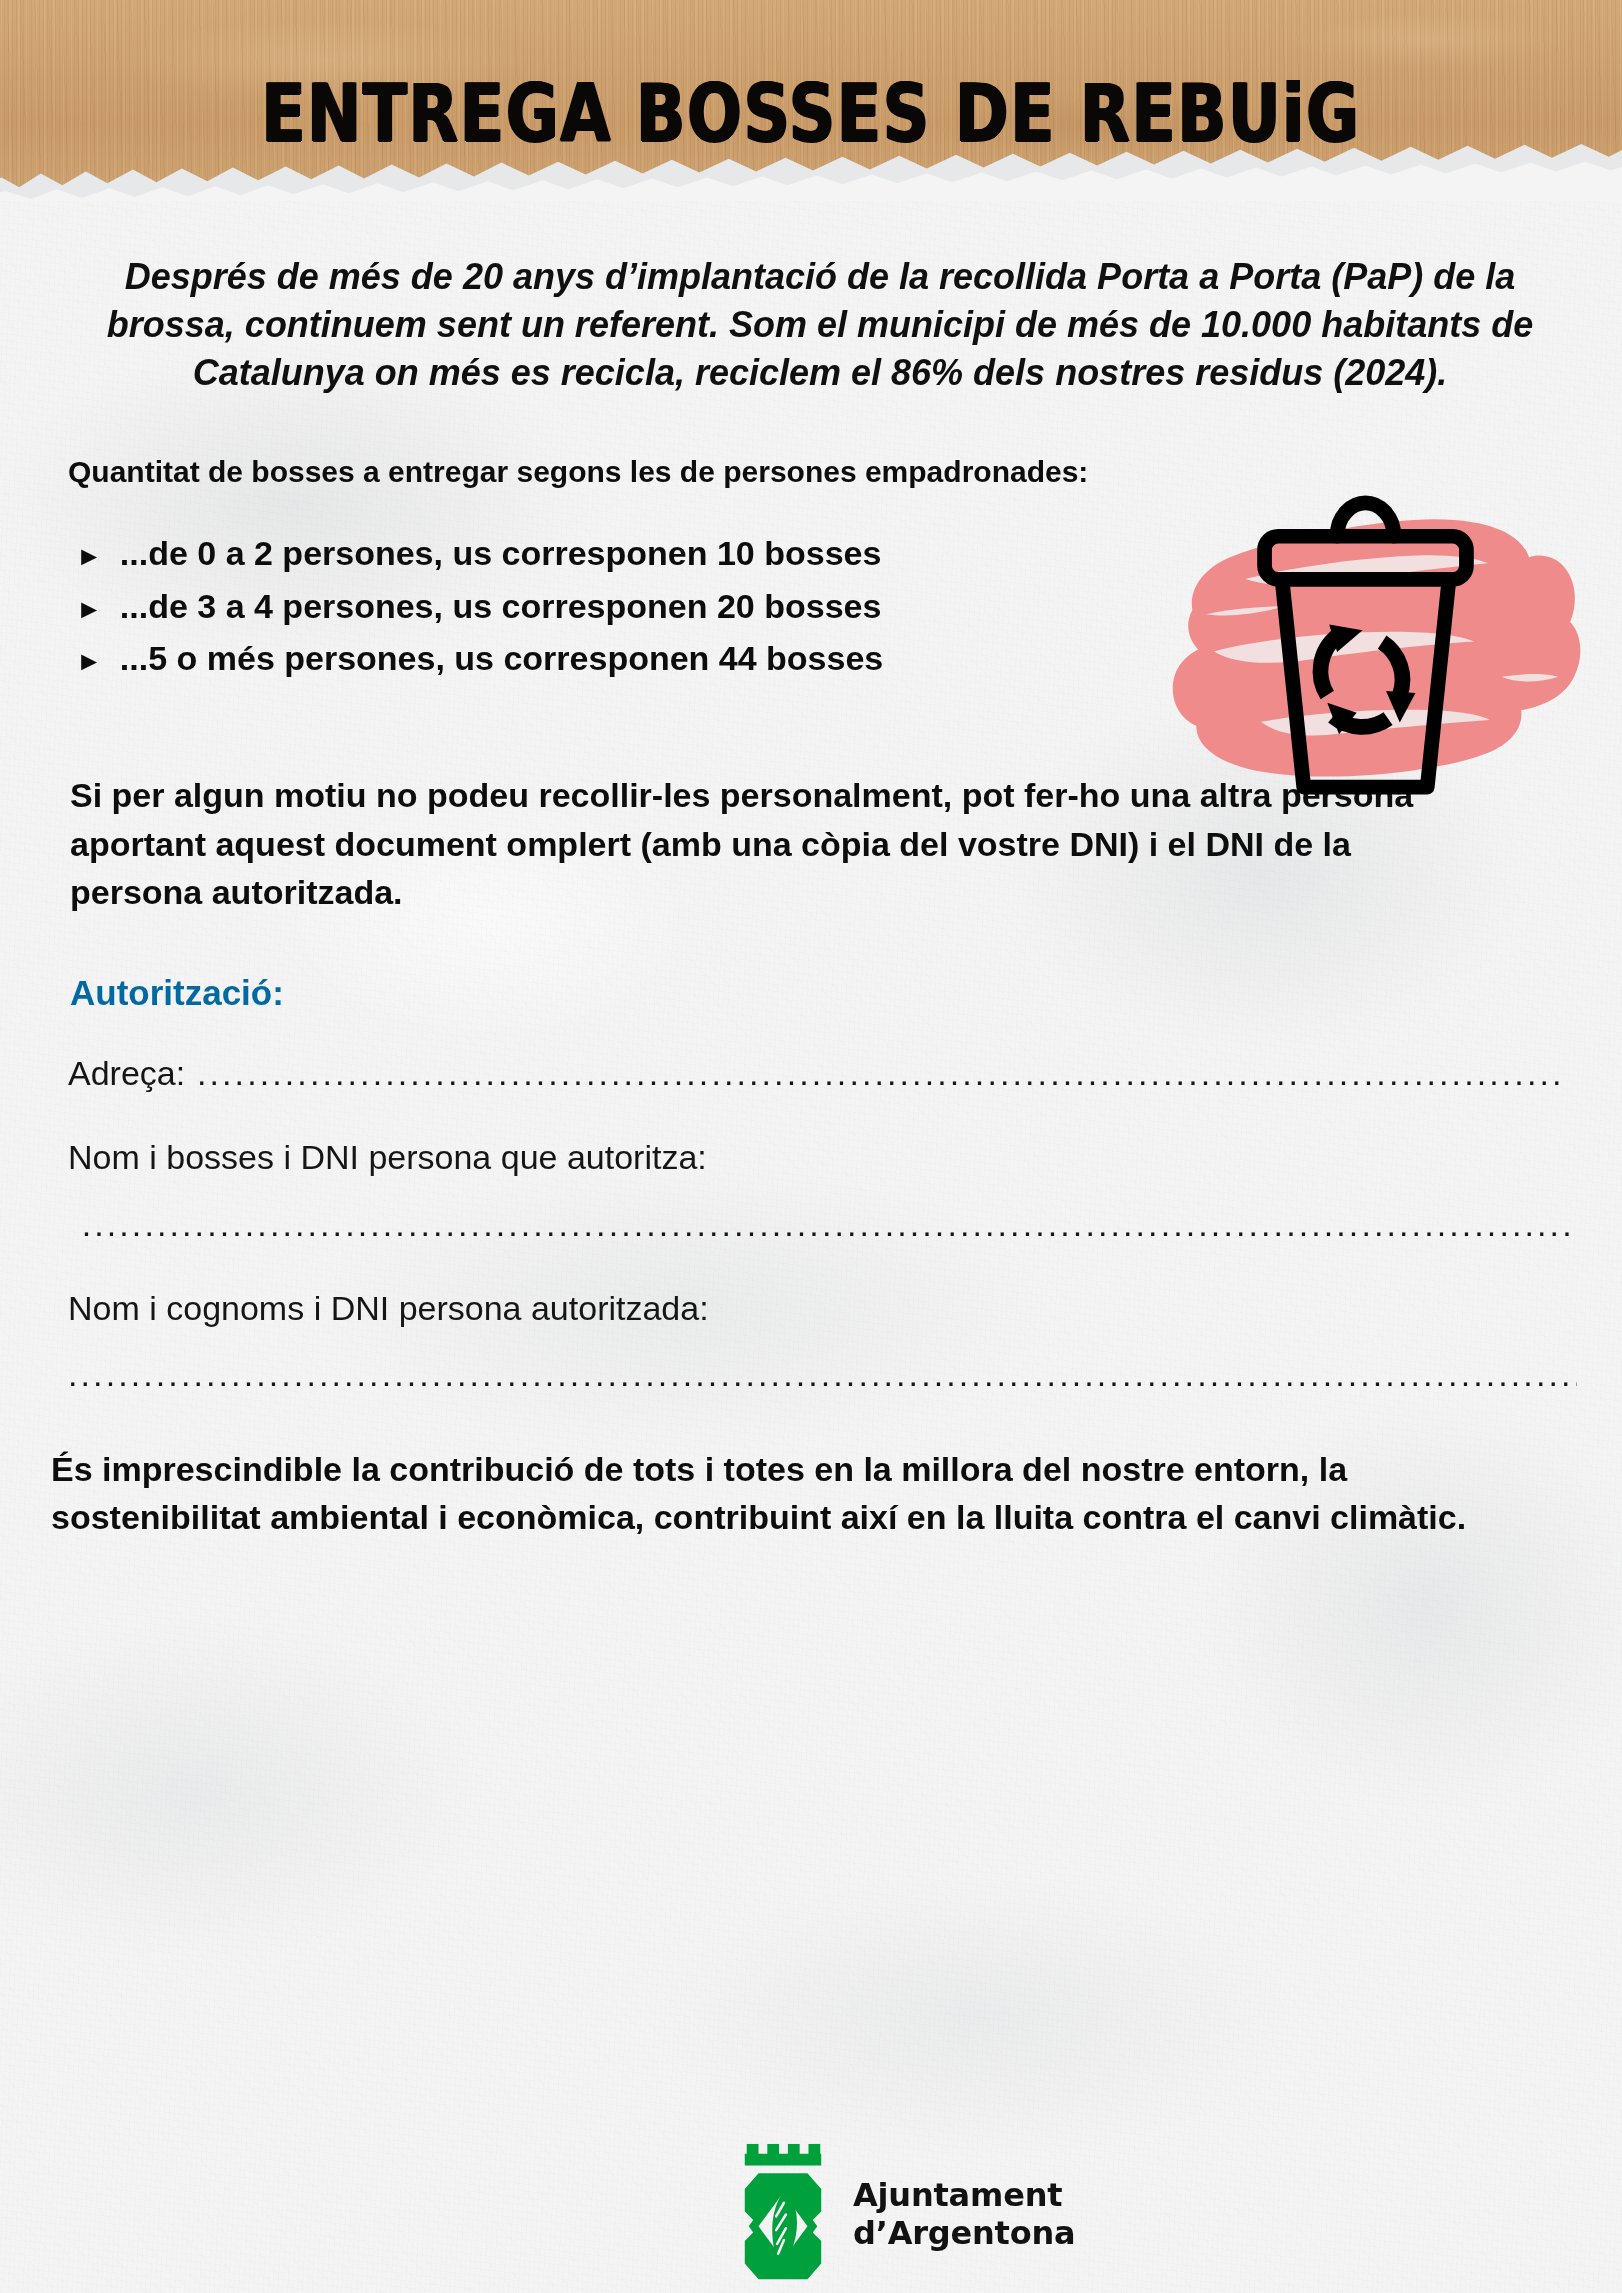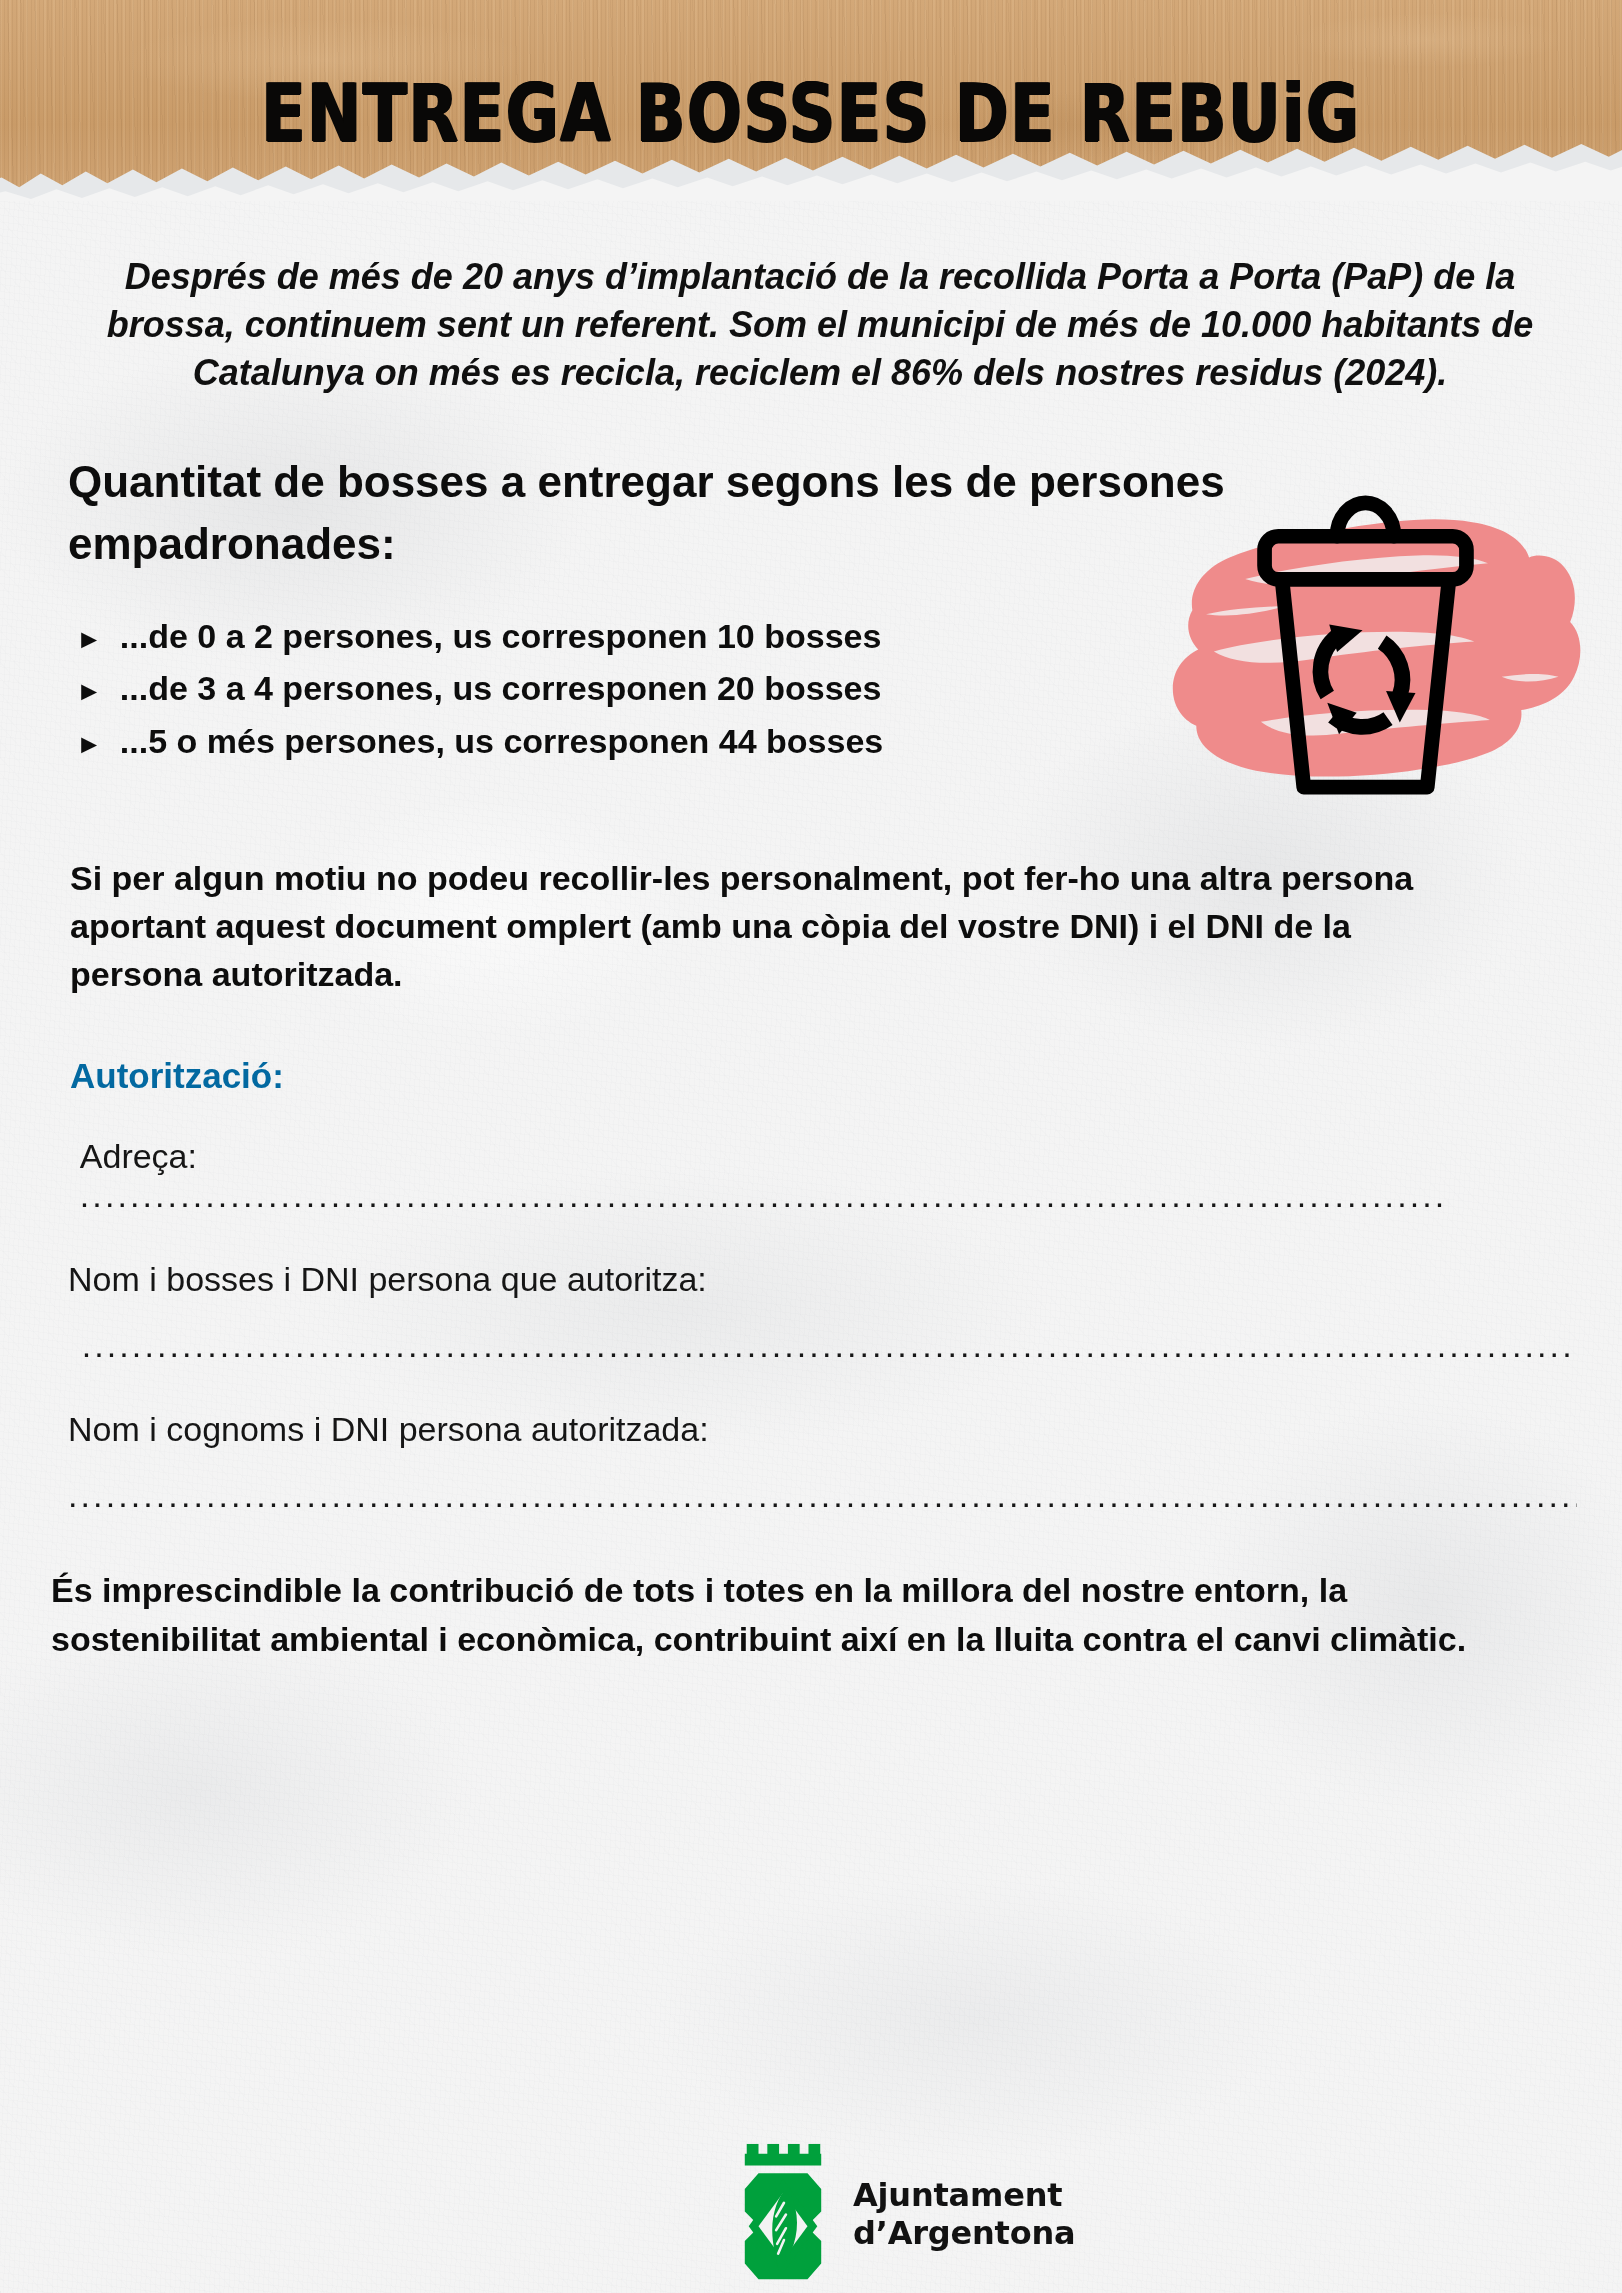--- a/index.html
+++ b/index.html
@@ -110,21 +110,21 @@
     font-size: 36px;
     line-height: 1.33;
     color: #101010;
   }
 
   .lead {
     margin: 54px 0 16px 59px;
     width: 1157px;
     font-family: "Liberation Sans", sans-serif;
     font-weight: bold;
-    font-size: 44px;
+    font-size: 30px;
     line-height: 1.42;
     color: #0d0d0d;
   }
 
   .bullets {
     margin: 43px 0 0 67px;
     list-style: none;
     padding: 0;
     width: 1098px;
   }
@@ -167,21 +167,20 @@
     margin: 41px 0 0 59px;
     width: 1509px;
     font-family: "Liberation Sans", sans-serif;
     font-weight: normal;
     font-size: 34px;
     color: #161616;
     display: flex;
     align-items: baseline;
     white-space: nowrap;
     overflow: hidden;
-    flex-direction: column;
   }
   .field .lbl { flex: 0 0 auto; }
   .field .dots {
     flex: 1 1 auto;
     overflow: hidden;
     margin-left: 11.8px;
     letter-spacing: 3.1px;
     font-size: 34px;
     color: #161616;
   }

